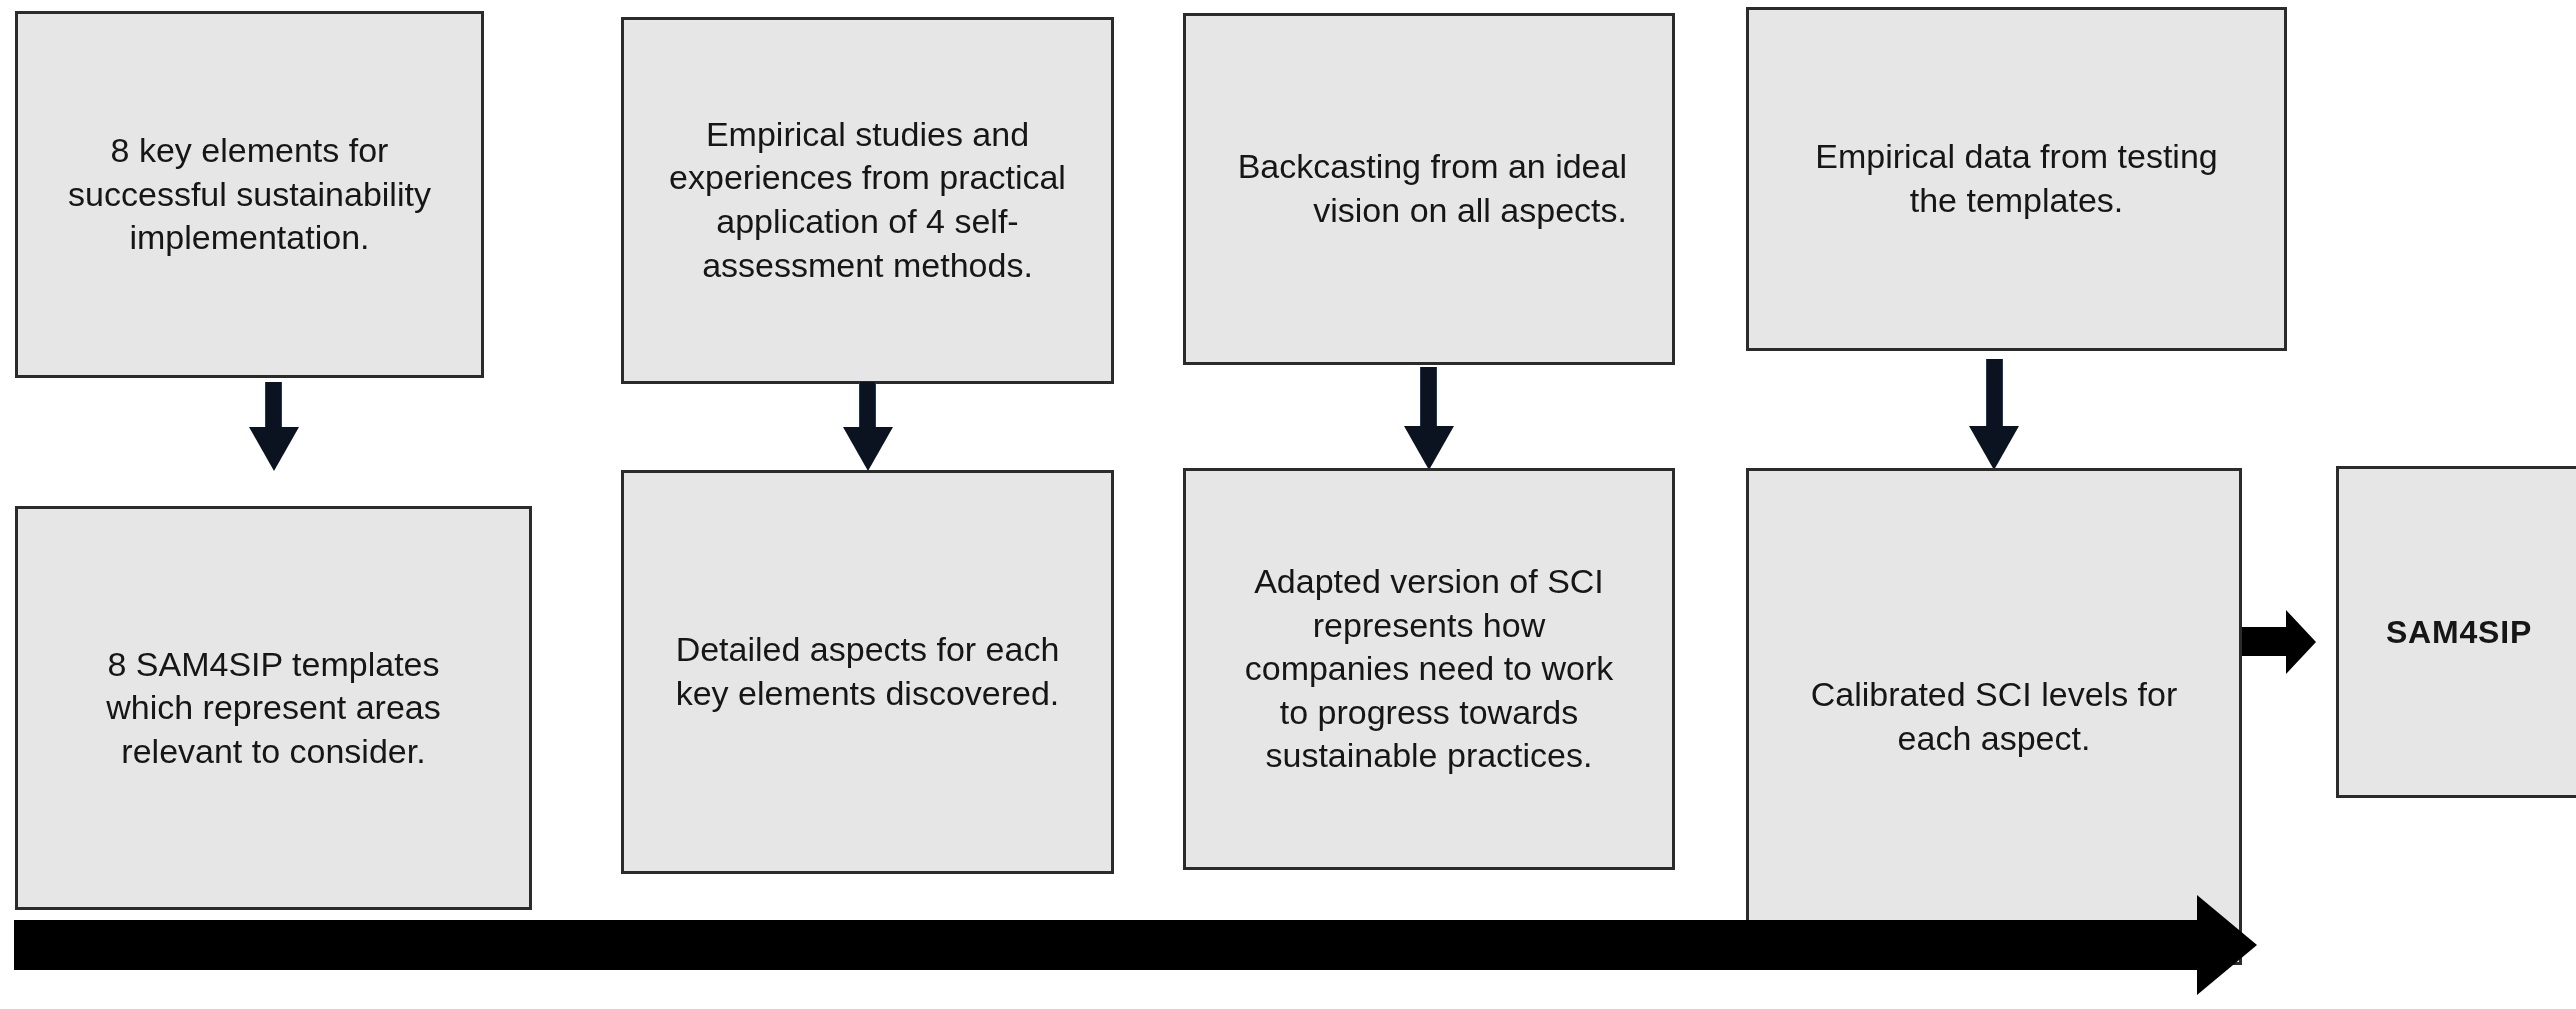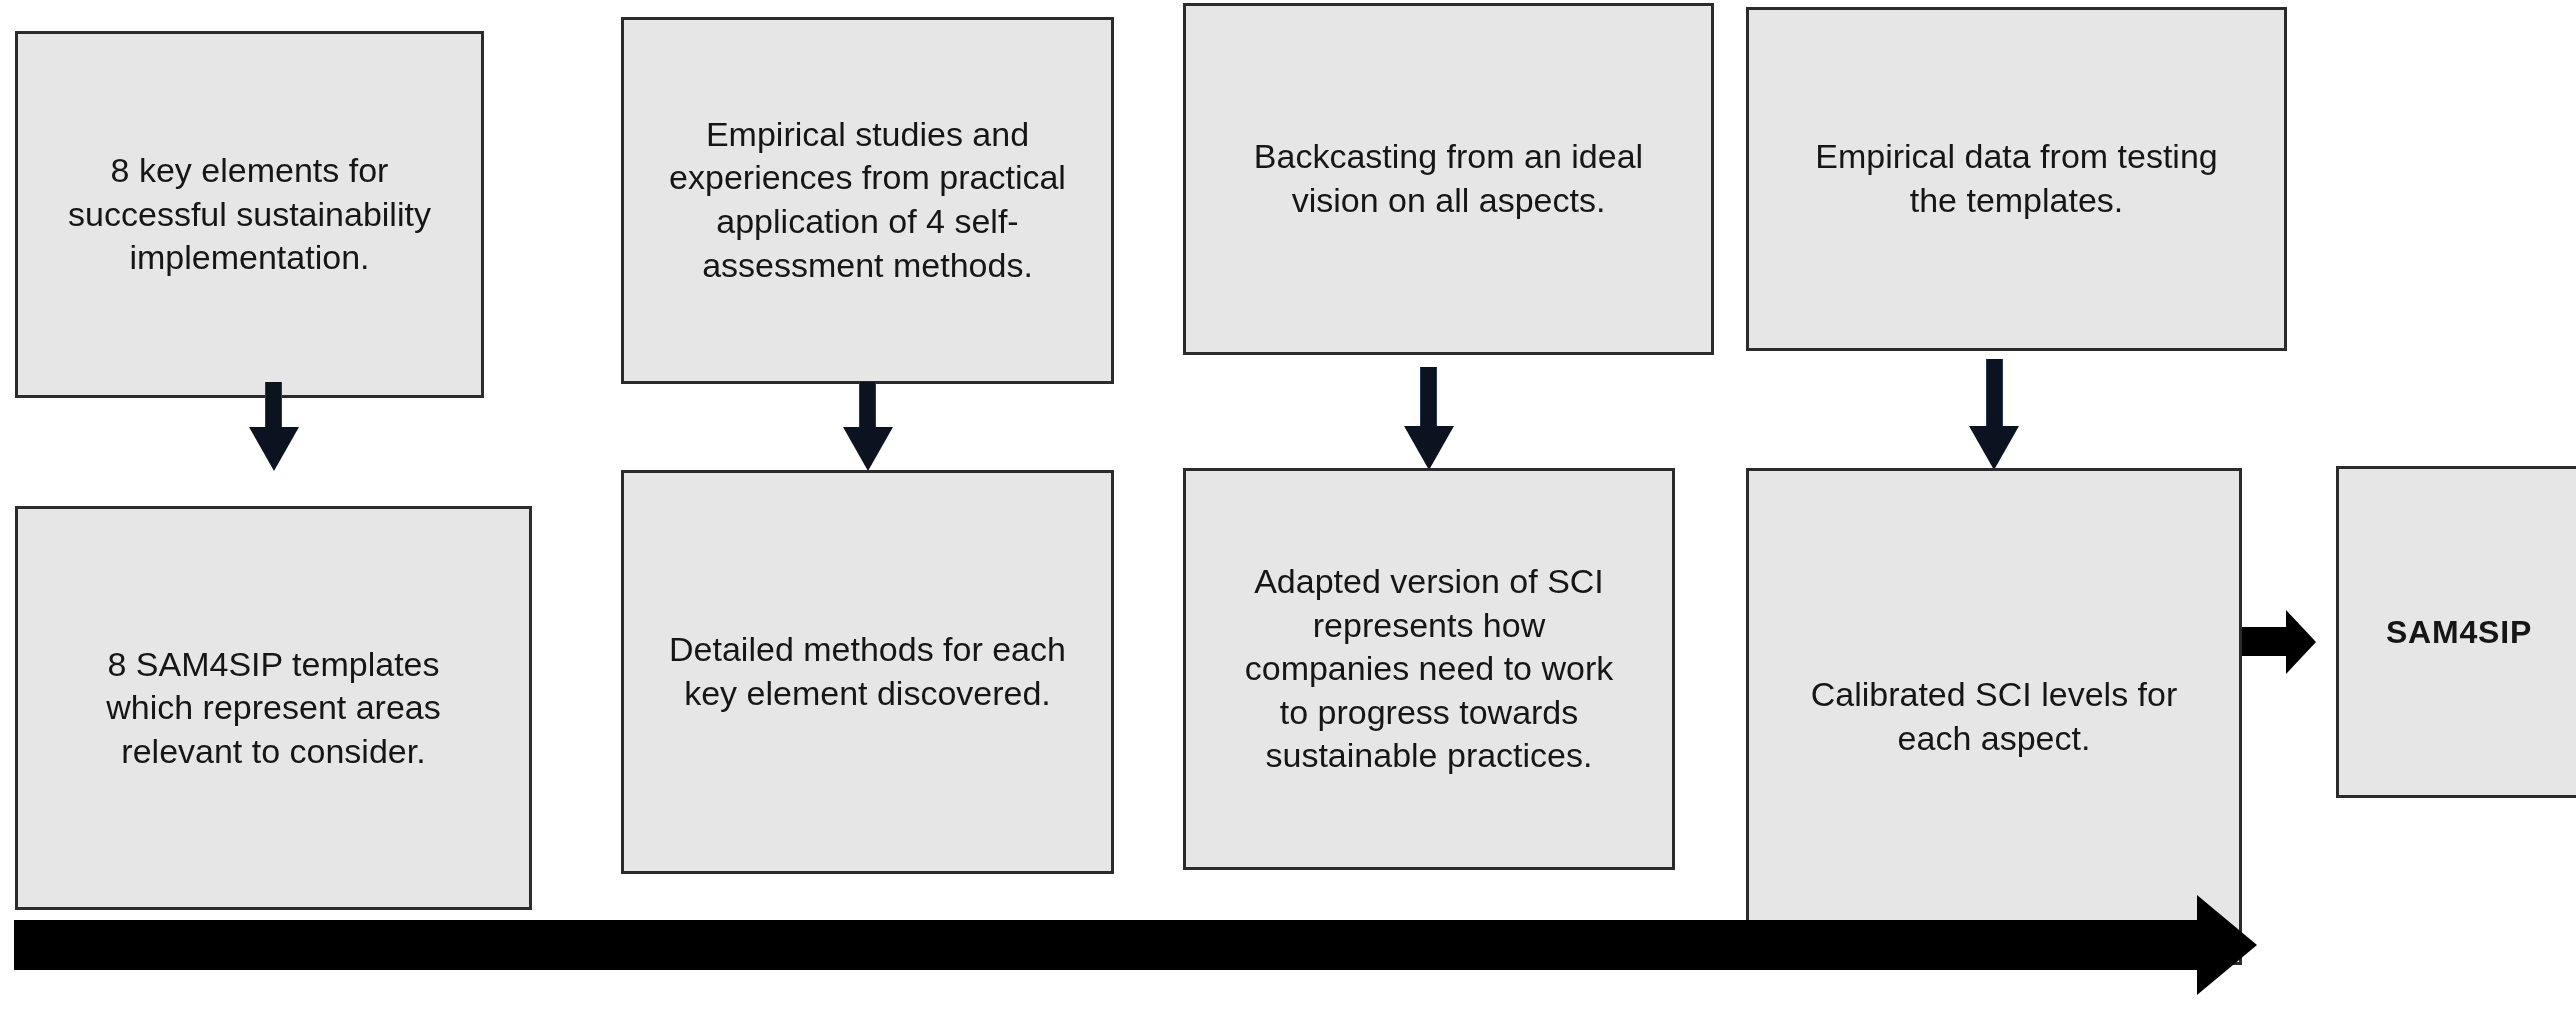--- a/index.html
+++ b/index.html
@@ -84,27 +84,27 @@
     border-top: 50px solid transparent;
     border-bottom: 50px solid transparent;
     border-left: 60px solid #000000;
   }
 </style>
 </head>
 <body>
 
 <div id="canvas">
 
-  <div class="box" style="left:15px; top:31px; width:469px; height:367px;">
+  <div class="box" style="left:15px; top:11px; width:469px; height:367px;">
     <span>8 key elements for successful sustainability implementation.</span>
   </div>
   <div class="box" style="left:621px; top:16.5px; width:493px; height:367px; padding:0 38px;">
     <span>Empirical studies and experiences from practical application of 4 self-assessment methods.</span>
   </div>
-  <div class="box" style="left:1183px; top:3px; width:531px; height:352px;">
+  <div class="box" style="left:1183px; top:13px; width:492px; height:352px;text-align:right;">
     <span>Backcasting from an ideal vision on all aspects.</span>
   </div>
   <div class="box" style="left:1746px; top:7px; width:541px; height:344px;">
     <span>Empirical data from testing the templates.</span>
   </div>
 
   <div>
     <div class="dstem" style="left:265px; top:382px; height:51px;"></div>
     <div class="dhead" style="left:249px; top:427px;"></div>
   </div>
@@ -118,21 +118,21 @@
   </div>
   <div>
     <div class="dstem" style="left:1986px; top:359px; height:69px;"></div>
     <div class="dhead" style="left:1969px; top:426px;"></div>
   </div>
 
   <div class="box" style="left:15px; top:470px; width:517px; height:404px;margin-top:36px;">
     <span>8 SAM4SIP templates which represent areas relevant to consider.</span>
   </div>
   <div class="box" style="left:621px; top:470px; width:493px; height:404px;">
-    <span>Detailed methods for each key element discovered.</span>
+    <span>Detailed aspects for each key elements discovered.</span>
   </div>
   <div class="box" style="left:1183px; top:468px; width:492px; height:402px; padding:0 41px;">
     <span>Adapted version of SCI represents how companies need to work to progress towards sustainable practices.</span>
   </div>
   <div class="box" style="left:1746px; top:468px; width:496px; height:497px;">
     <span>Calibrated SCI levels for each aspect.</span>
   </div>
 
   <div>
     <div class="rbody" style="left:2242px; top:627px; width:44px; height:29px;"></div>

